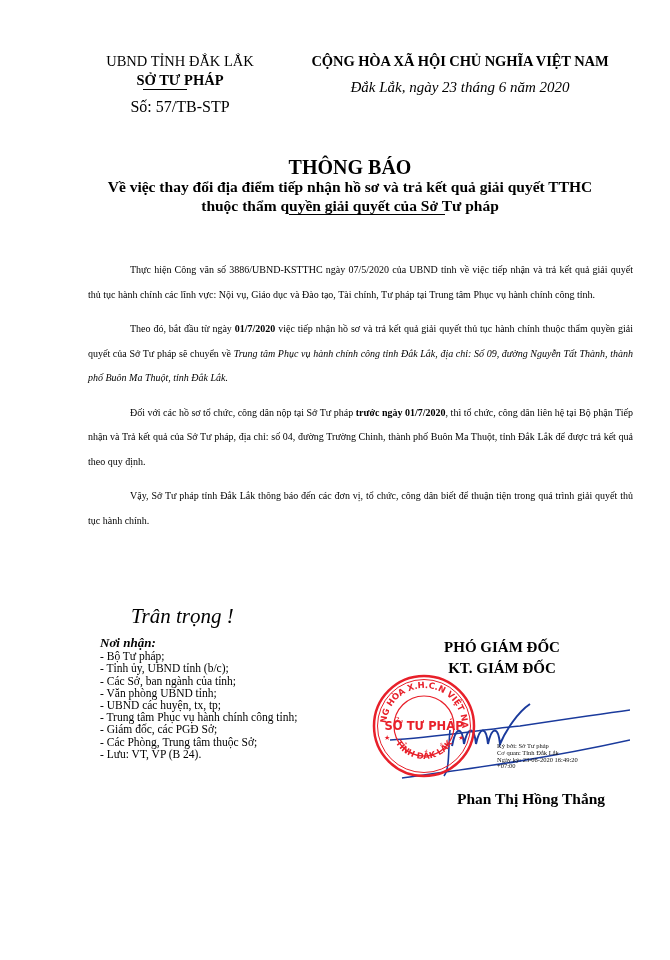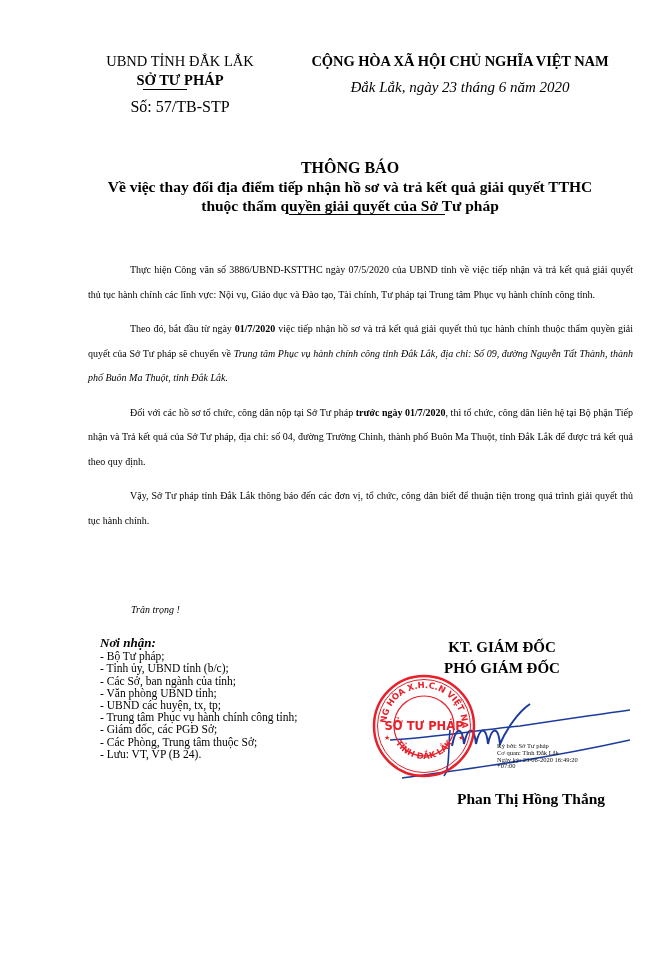--- a/index.html
+++ b/index.html
@@ -8,27 +8,27 @@
   .abs { position:absolute; }
   .hdr-left { left:80px; top:52px; width:200px; text-align:center; font-size:14.5px; line-height:19px; }
   .hdr-left .l2 { font-weight:bold; }
   .hdr-left .ul { display:inline-block; width:44px; border-top:1px solid #000; position:absolute; left:63px; top:37px; }
   .hdr-left .l3 { margin-top:7px; font-size:16px; }
   .hdr-right { left:296px; top:52px; width:328px; text-align:center; font-size:14.5px; line-height:19px; }
   .hdr-right .l1 { font-weight:bold; white-space:nowrap; letter-spacing:-0.1px; }
   .hdr-right .l2 { font-weight:bold; font-size:15.5px; display:inline-block; border-bottom:1px solid #000; line-height:18px; }
   .hdr-right .l3 { font-style:italic; margin-top:7px; font-size:15px; }
   .title { left:80px; top:158px; width:540px; text-align:center; font-weight:bold; font-size:15.5px; line-height:19px; }
-  .title .t1 { font-size:16px; }
+  .title .t1 { font-size:20px; }
   .title .ul { display:inline-block; width:156px; border-top:1px solid #000; position:absolute; left:209px; top:56px; }
   .body { left:88px; top:258px; width:545px; font-size:10px; line-height:24.5px; text-align:justify; }
   .body p { margin:0 0 10px 0; text-indent:42px; }
   .body b { font-weight:bold; }
   .body i { font-style:italic; }
-  .closing { left:131px; top:604px; font-style:italic; font-size:10px; }
+  .closing { left:131px; top:604px; font-style:italic; font-size:21px; }
   .recipients { left:92px; top:637px; font-size:11.5px; line-height:12.2px;margin-left:8px; }
   .recipients .hd { font-weight:bold; font-style:italic; font-size:13px; margin-bottom:1px; }
   .sig-title { left:412px; top:637px; width:180px; text-align:center; font-weight:bold; font-size:15px; line-height:21px; }
   .signer { left:395px; top:790px; width:210px; text-align:right; font-weight:bold; font-size:15.5px; }
   .stamp { left:372px; top:674px; width:104px; height:104px; }
   .sigmeta { left:497px; top:743px; font-size:6.5px; line-height:6.8px; color:#111; }
   .sigline { left:390px; top:690px; width:240px; height:90px; }
 </style>
 </head>
 <body>
@@ -68,22 +68,22 @@
   <div>- Các Sở, ban ngành của tỉnh;</div>
   <div>- Văn phòng UBND tỉnh;</div>
   <div>- UBND các huyện, tx, tp;</div>
   <div>- Trung tâm Phục vụ hành chính công tỉnh;</div>
   <div>- Giám đốc, các PGĐ Sở;</div>
   <div>- Các Phòng, Trung tâm thuộc Sở;</div>
   <div>- Lưu: VT, VP (B 24).</div>
 </div>
 
 <div class="abs sig-title">
+  <div>PHÓ GIÁM ĐỐC</div>
   <div>KT. GIÁM ĐỐC</div>
-  <div>PHÓ GIÁM ĐỐC</div>
 </div>
 
 <svg class="abs sigline" viewBox="0 0 240 90">
   <path d="M0 50 C 40 48, 90 40, 130 36 C 170 30, 210 24, 240 20" stroke="#1a3a9c" stroke-width="1.6" fill="none"></path>
   <path d="M62 56 C 66 36, 72 36, 74 54 C 78 36, 84 36, 86 54 C 90 36, 96 36, 98 54 C 102 36, 108 36, 110 54 C 116 40, 128 22, 140 14" stroke="#1a3a9c" stroke-width="2" fill="none"></path>
   <path d="M60 40 C 58 60, 60 78, 54 86" stroke="#1a3a9c" stroke-width="1.6" fill="none"></path>
   <path d="M12 88 C 70 80, 150 70, 240 50" stroke="#1a3a9c" stroke-width="1.6" fill="none"></path>
 </svg>
 
 <svg class="abs stamp" viewBox="0 0 104 104">

